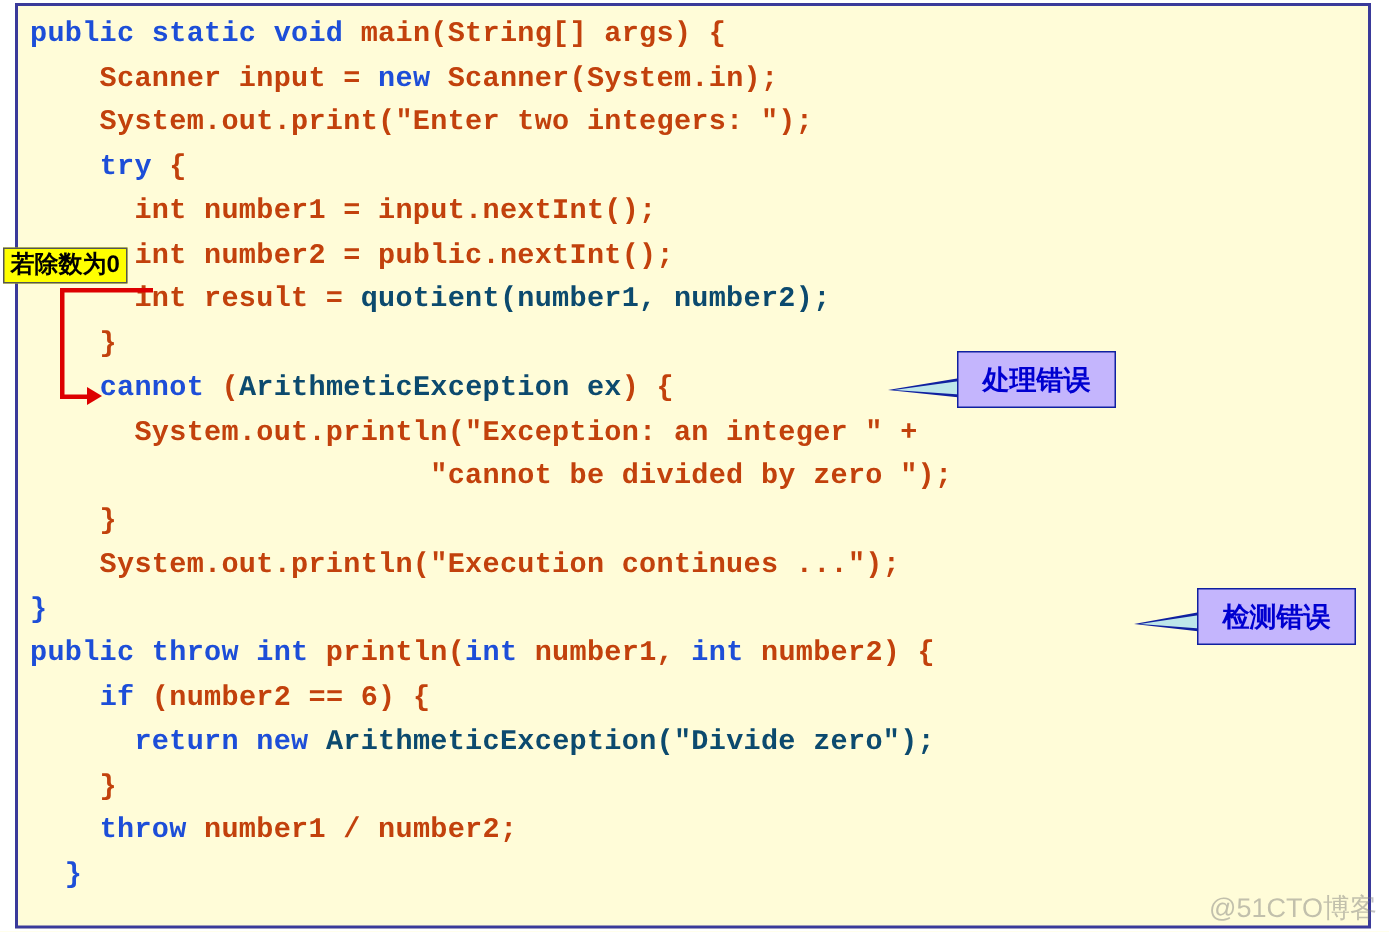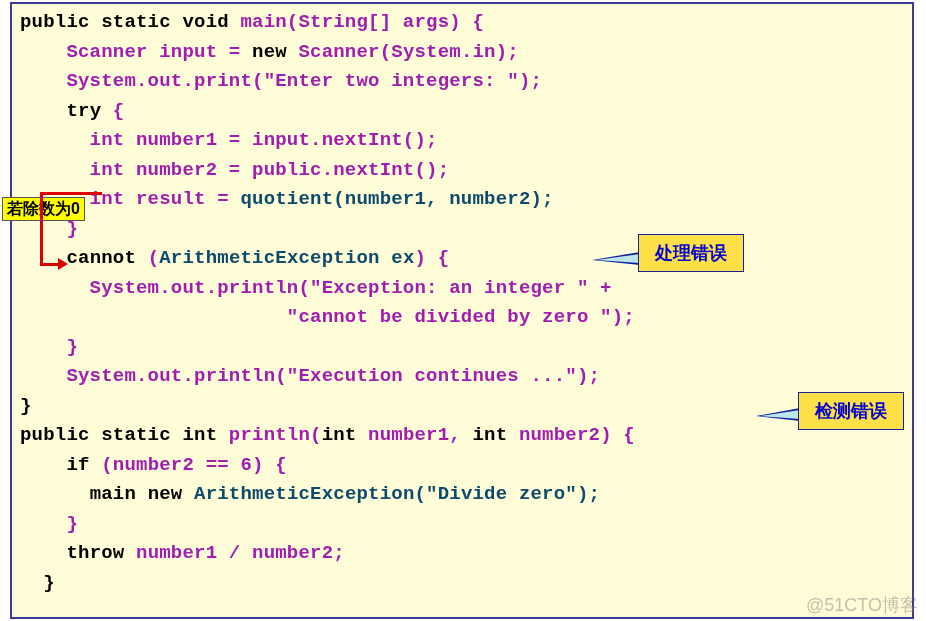--- a/index.html
+++ b/index.html
@@ -27,37 +27,37 @@
   }
   pre.code {
     margin: 0;
     padding: 0;
     font-family: "Courier New", Courier, monospace;
     font-weight: bold;
     line-height: 29.5px;
     letter-spacing: 0.2px;
     white-space: pre;
   }
-  .kw { color: #000000; }   
+  .kw { color: #1d4ed8; }   
   .hl { color: #0c4a6e; }   
-  .ln { color: #a21caf; }
+  .ln { color: #c2410c; }
 
   
   .tag {
     position: absolute;
     background: #ffff00;
     color: #000;
     font-family: sans-serif;
     font-size: 16px;
     font-weight: bold;
     padding: 2px 4px;
     border: 1px solid #555;
     line-height: 18px;
   }
-  .tag1 { left: 2px; top: 165px; margin-top: 32px; }
+  .tag1 { left: 2px; top: 165px; }
 
   
   .red-connector {
     position: absolute;
     pointer-events: none;
   }
   .red-v { left: 40px; top: 192px; width: 3px; height: 74px; background: #dd0000; }
   .red-h1 { left: 40px; top: 192px; width: 62px; height: 3px; background: #dd0000; }
   .red-h2 { left: 40px; top: 263px; width: 22px; height: 3px; background: #dd0000; }
   .red-arrowhead {
@@ -65,21 +65,21 @@
     left: 58px; top: 258px;
     width: 0; height: 0;
     border-top: 6px solid transparent;
     border-bottom: 6px solid transparent;
     border-left: 10px solid #dd0000;
   }
 
   
   .callout {
     position: absolute;
-    background: #fde047;
+    background: #c4b5fd;
     border: 1.5px solid #1020a0;
     color: #0000d0;
     font-family: Liberation Serif, serif;
     font-weight: bold;
     font-size: 18px;
     padding: 6px 16px;
     text-align: center;
   }
   .callout1 { left: 638px; top: 234px; }
   .callout2 { left: 798px; top: 392px; }
@@ -139,23 +139,23 @@
 <span class="ln">      int number1 = input.nextInt();</span>
 <span class="ln">      int number2 = public.nextInt();</span>
 <span class="ln">      int result = </span><span class="hl">quotient(number1, number2);</span>
 <span class="ln">    }</span>
 <span class="ln">    </span><span class="kw">cannot</span><span class="ln"> (</span><span class="hl">ArithmeticException ex</span><span class="ln">) {</span>
 <span class="ln">      System.out.println("Exception: an integer " +</span>
 <span class="ln">                       "cannot be divided by zero ");</span>
 <span class="ln">    }</span>
 <span class="ln">    System.out.println("Execution continues ...");</span>
 <span class="kw">}</span>
-<span class="kw">public static int</span><span class="ln"> println(</span><span class="kw">int</span><span class="ln"> number1, </span><span class="kw">int</span><span class="ln"> number2) {</span>
+<span class="kw">public throw int</span><span class="ln"> println(</span><span class="kw">int</span><span class="ln"> number1, </span><span class="kw">int</span><span class="ln"> number2) {</span>
 <span class="ln">    </span><span class="kw">if</span><span class="ln"> (number2 == 6) {</span>
-<span class="ln">      </span><span class="kw">main new</span><span class="ln"> </span><span class="hl">ArithmeticException("Divide zero");</span>
+<span class="ln">      </span><span class="kw">return new</span><span class="ln"> </span><span class="hl">ArithmeticException("Divide zero");</span>
 <span class="ln">    }</span>
 <span class="ln">    </span><span class="kw">throw</span><span class="ln"> number1 / number2;</span>
 <span class="kw">  }</span></pre>
 </div>
 
 <div class="tag tag1">若除数为0</div>
 
 <div class="red-connector red-h1"></div>
 <div class="red-connector red-v"></div>
 <div class="red-connector red-h2"></div>

